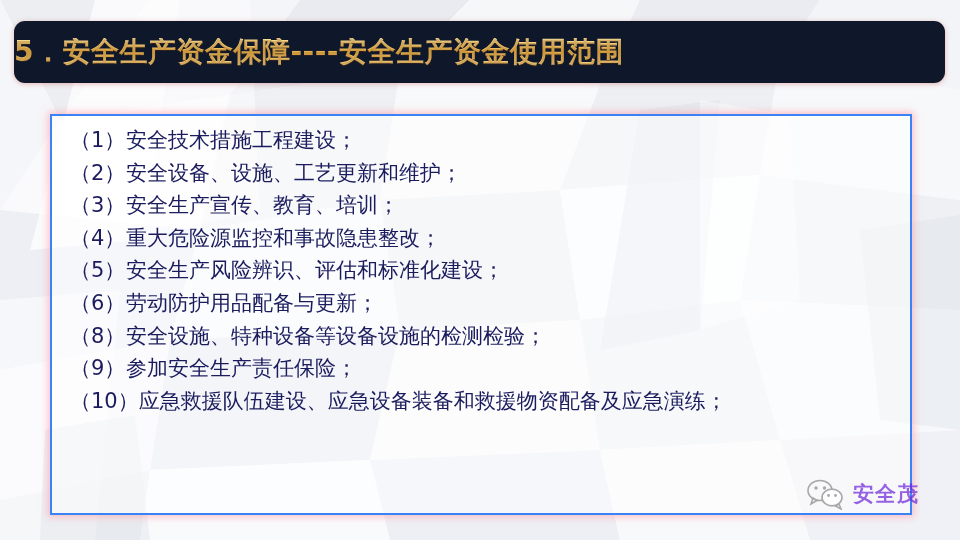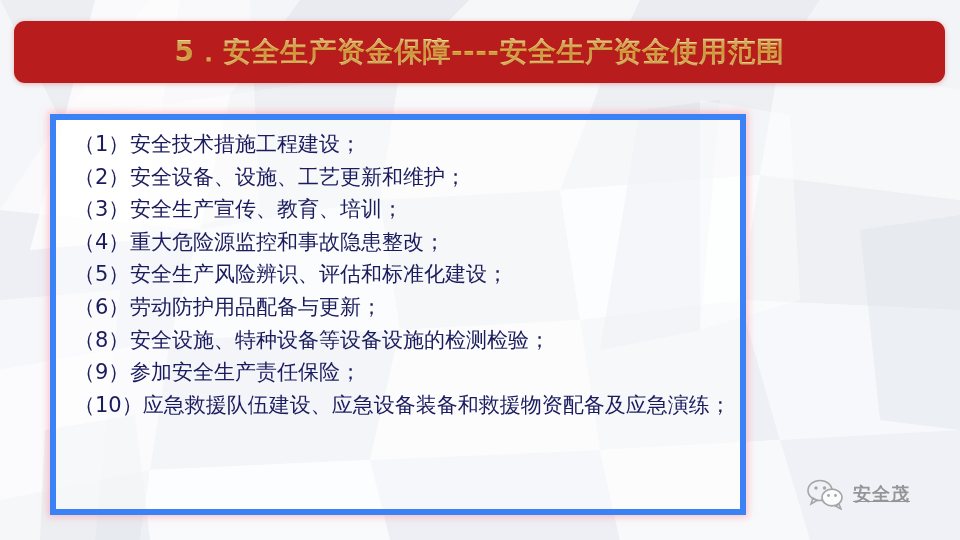--- a/index.html
+++ b/index.html
@@ -36,26 +36,25 @@
   }
 
   
   .title-bar {
     position: absolute;
     left: 14px;
     top: 21px;
     width: 931px;
     height: 62px;
     z-index: 3;
-    background: #b91c1c;
+    background: #0f172a;
     border-radius: 11px;
     box-shadow: 0 1px 5px rgba(200, 60, 60, 0.35);
     display: flex;
     align-items: center;
-    justify-content: center;
   }
   .title-text {
     font-family: "DejaVu Sans", "Liberation Sans", sans-serif;
     font-size: 28px;
     font-weight: 700;
     letter-spacing: 0.5px;
     color: #f3c96b;
     background: linear-gradient(180deg, #f8e09a 0%, #e8b44e 48%, #f2d185 100%);
     -webkit-background-clip: text;
     background-clip: text;
@@ -63,25 +62,25 @@
     text-shadow: 0 1px 0 rgba(120, 60, 0, 0.25);
     white-space: nowrap;
     line-height: 1;
   }
 
   
   .content-box {
     position: absolute;
     left: 50px;
     top: 114px;
-    width: 696px;
+    width: 862px;
     height: 401px;
     z-index: 3;
     box-sizing: border-box;
-    border: 6px solid #3b82f6;
+    border: 2px solid #3b82f6;
     background: rgba(255, 255, 255, 0.50);
     box-shadow: 0 0 7px 2px rgba(255, 150, 160, 0.55);
   }
 
   .list {
     position: absolute;
     left: 18px;
     top: 8px;
     right: 6px;
     margin: 0;
@@ -120,27 +119,26 @@
     opacity: 0.72;
   }
   .wm-icon {
     width: 40px;
     height: 32px;
     position: relative;
     flex: 0 0 auto;
   }
   .wm-label {
     font-family: "DejaVu Sans", "Liberation Sans", sans-serif;
-    font-size: 18px;
+    font-size: 21px;
     font-weight: 700;
-    color: #737373;
+    color: #6d28d9;
     letter-spacing: 1px;
     line-height: 1;
     white-space: nowrap;
-    text-decoration: underline;
   }
 </style>
 </head>
 <body>
 
 <div class="slide">
 
   <div class="bg-layer">
     <svg viewBox="0 0 960 540" preserveAspectRatio="none" aria-hidden="true">
       <rect x="0" y="0" width="960" height="540" fill="#fcfcfd"></rect>

